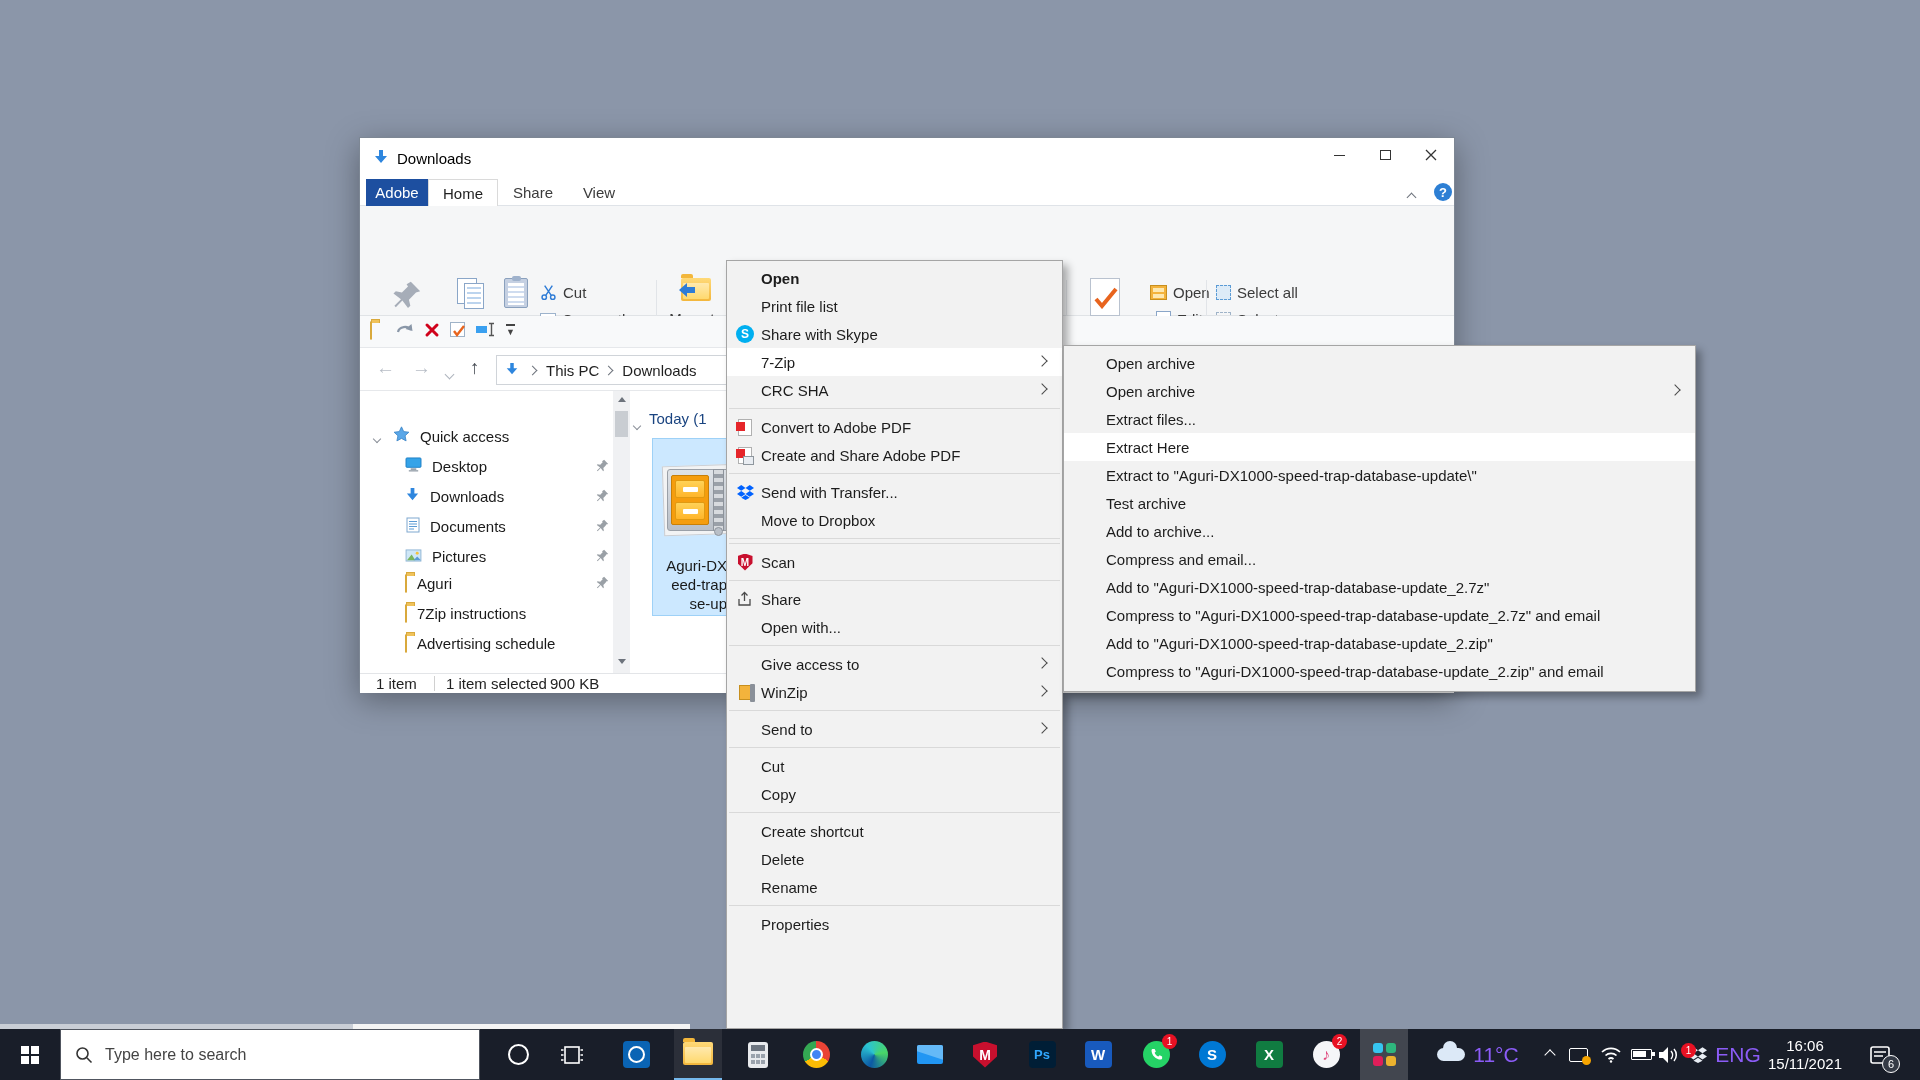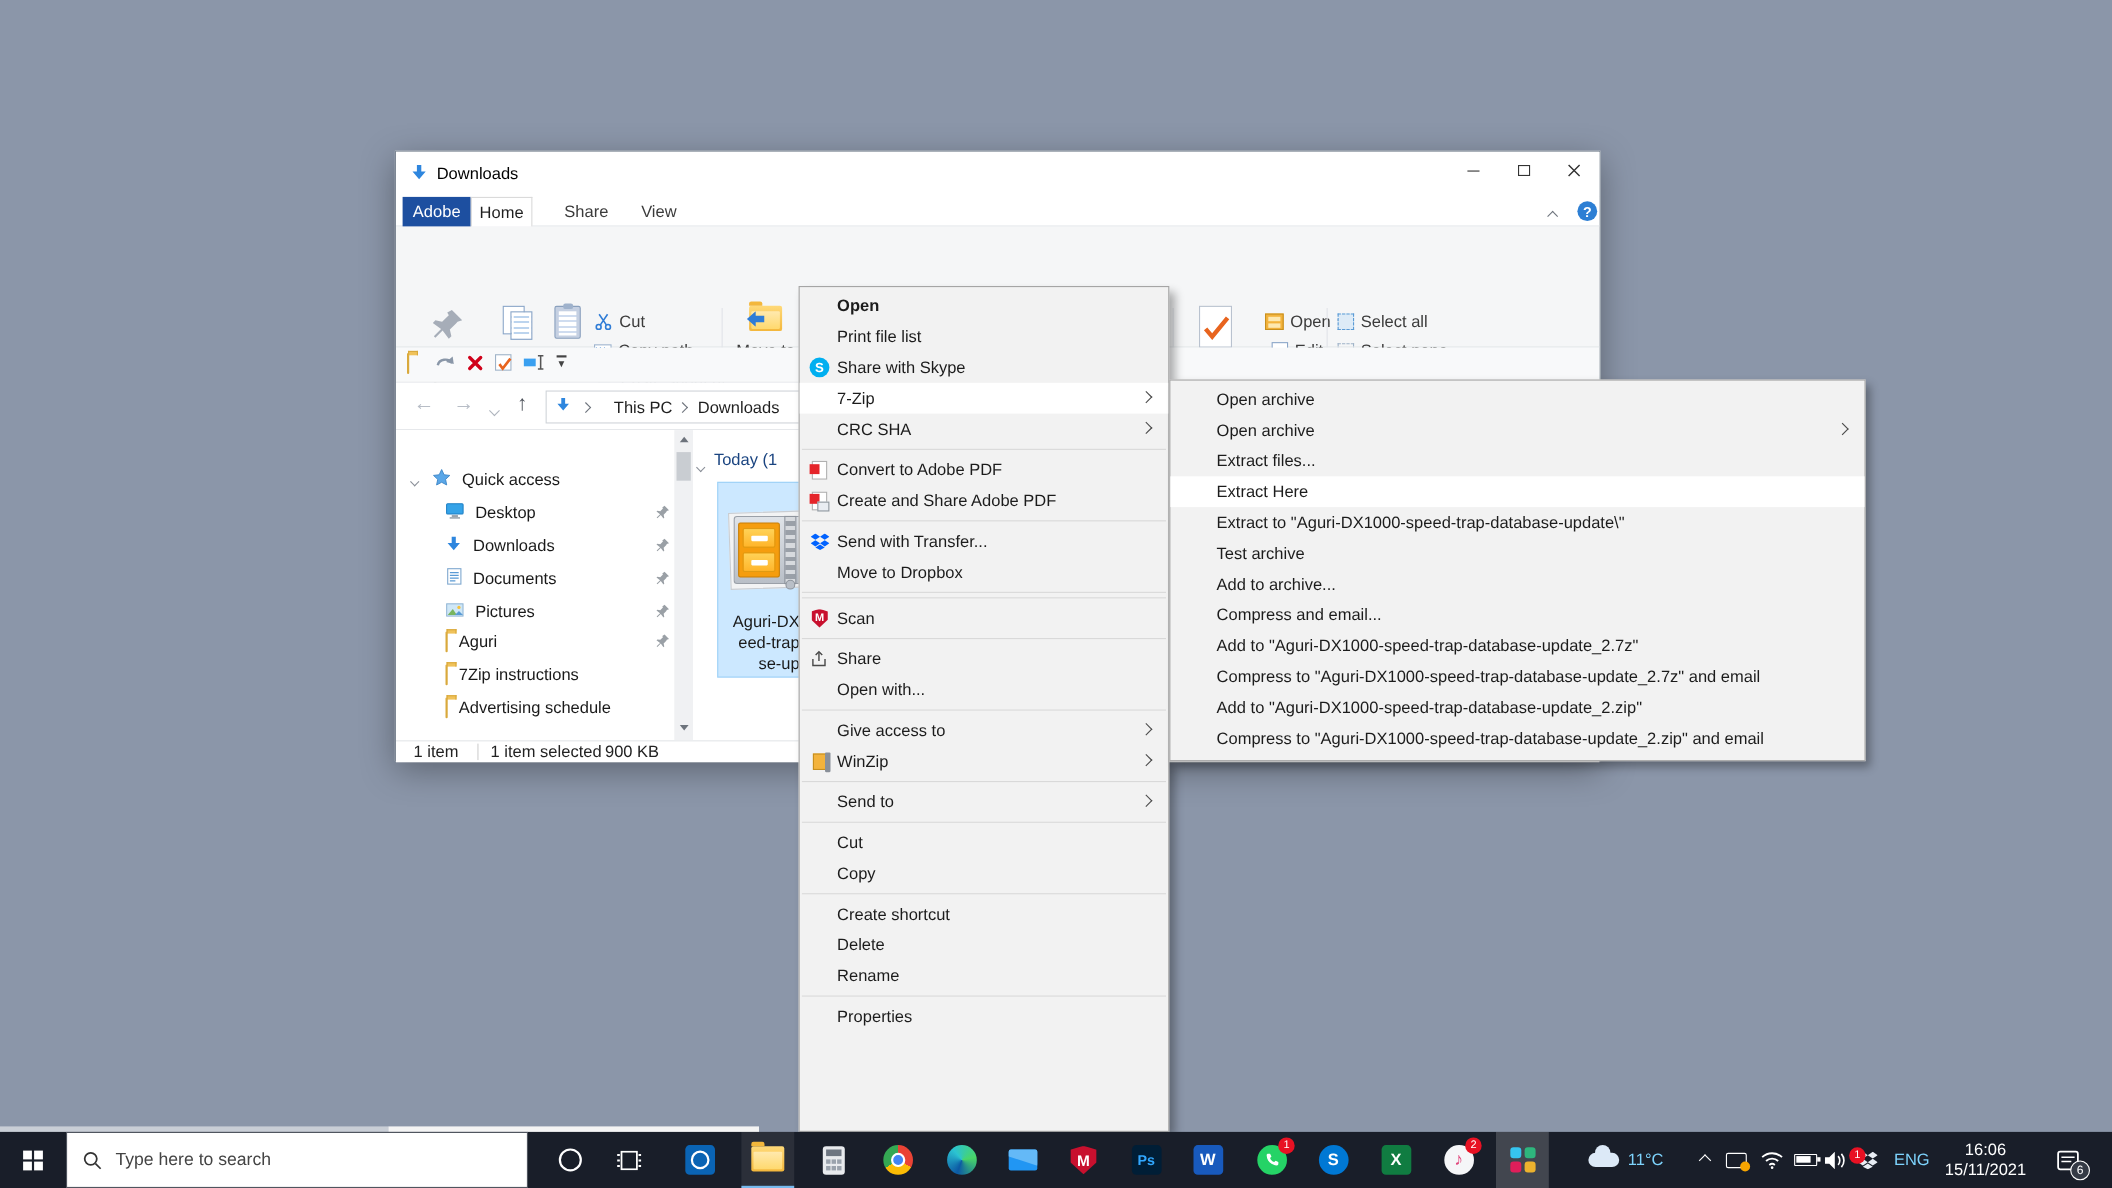--- a/index.html
+++ b/index.html
@@ -97,21 +97,21 @@
   .winlogo i{background:#fff}
   .searchbox{position:absolute;left:60px;top:0;width:420px;height:51px;background:#fff;border:1px solid #50555f;display:flex;align-items:center}
   .searchbox .ph{color:#444;font-size:16px;margin-left:12px}
   .tile{position:absolute;top:0;width:48px;height:51px;display:flex;align-items:center;justify-content:center}
   .tile.active{background:rgba(255,255,255,.08);border-bottom:2px solid #76b9ed}
   .tile.hover{background:rgba(255,255,255,.18)}
   .badge{position:absolute;top:5px;right:3px;min-width:15px;height:15px;border-radius:8px;background:#e81123;color:#fff;font-size:10px;display:flex;align-items:center;justify-content:center;padding:0 3px;z-index:2}
   .sq{width:27px;height:27px;border-radius:4px;display:flex;align-items:center;justify-content:center;color:#fff;font-weight:bold;font-size:15px}
   .circ{width:27px;height:27px;border-radius:50%;display:flex;align-items:center;justify-content:center;color:#fff;font-weight:bold;font-size:15px}
   .tray{position:absolute;top:0;height:51px;display:flex;align-items:center;justify-content:center;color:#fff}
-  .traytext{font-size:15px;color:#7dd3fc}
+  .traytext{font-size:21px;color:#8b5cf6}
   .clock{position:absolute;left:1760px;top:0;width:90px;height:51px;display:flex;flex-direction:column;align-items:center;justify-content:center;color:#fff;font-size:15px;line-height:18px}
   .mono-line{height:1px;background:#333;width:11px}
   .maxbox{width:11px;height:10px;border:1.4px solid #333}
   .explorer-folder{position:relative;width:30px;height:23px;background:linear-gradient(#ffd978,#f3b73c);border-radius:2px}
   .explorer-folder::before{content:"";position:absolute;top:-4px;left:0;width:12px;height:4px;background:#f3b73c;border-radius:2px 2px 0 0}
   .explorer-folder::after{content:"";position:absolute;left:2px;top:5px;width:26px;height:16px;background:linear-gradient(#ffe9ae,#ffd96e);border-radius:1px}
 </style>
 </head>
 <body>
 
@@ -137,21 +137,21 @@
   <div class="wctl" style="right:0">
     <svg width="12" height="12" viewBox="0 0 12 12">
         <path stroke="#333" stroke-width="1.3" d="M1 1l10 10M11 1L1 11"></path>
       </svg>
   </div>
 
   <div class="tabrow">
     <div class="tab file" style="left:6px;width:62px">
         <span>Adobe</span>
       </div>
-    <div class="tab sel" style="left:68px;width:56px">
+    <div class="tab sel" style="left:68px;width:70px">
         <span>Home</span>
       </div>
     <div class="tab" style="left:140px;width:66px">
         <span>Share</span>
       </div>
     <div class="tab" style="left:208px;width:62px">
         <span>View</span>
       </div>
     <div class="abs" style="left:1048px;top:8px"><span class="chev u" style="border-color:#6d737c"></span></div>
     <div class="abs" style="left:1074px;top:4px;width:18px;height:18px;border-radius:50%;background:#2d7fd4;color:#fff;font-size:13px;font-weight:bold;display:flex;align-items:center;justify-content:center">?</div>
@@ -339,21 +339,21 @@
     <span class="navarrow" style="left:52px;color:#b7bdc6">→</span>
     <span class="abs" style="left:86px;top:16px"><span class="chev d" style="border-color:#aeb4bd"></span></span>
     <span class="navarrow" style="left:110px;color:#4a4f57">↑</span>
     <div class="addr">
       <span style="margin-left:8px">
         <svg width="14" height="14" viewBox="0 0 16 16">
             <path fill="#2e86de" d="M6 1h4v6h4l-6 7-6-7h4z"></path>
           </svg>
       </span>
       <span class="chev r" style="margin-left:10px"></span>
-      <span class="crumb" style="margin-left:16px">This PC</span>
+      <span class="crumb" style="margin-left:4px">This PC</span>
       <span class="chev r"></span>
       <span class="crumb" style="margin-left:4px">Downloads</span>
     </div>
   </div>
 
   <div class="content">
 
     <div class="side-row" style="top:30px">
       <span class="abs" style="left:14px"><span class="chev d" style="border-color:#8a8f98;width:6px;height:6px"></span></span>
       <span style="margin-left:33px">

